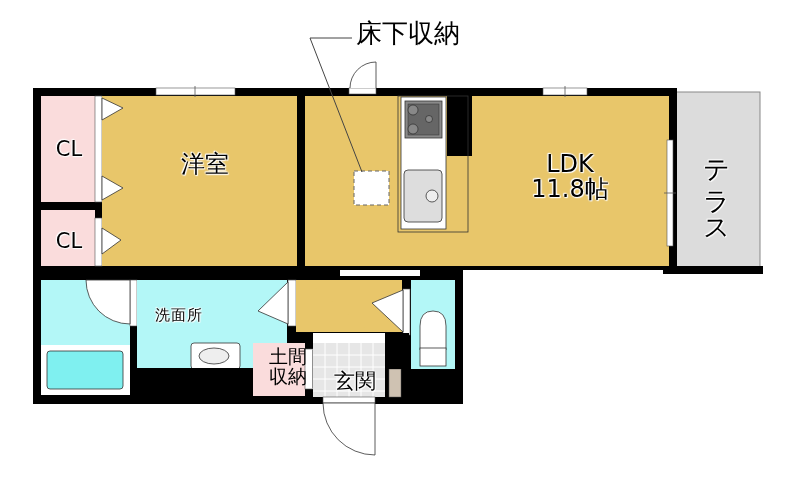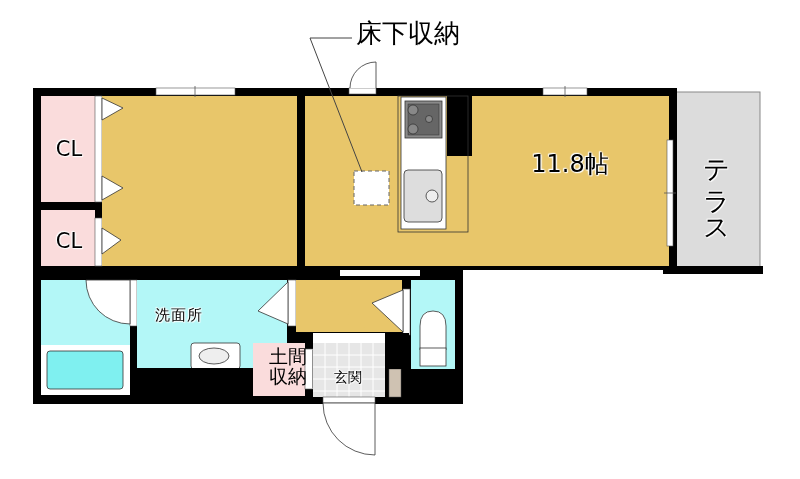--- a/index.html
+++ b/index.html
@@ -131,28 +131,30 @@
   <rect x="403" y="369" width="60" height="9" fill="#000"></rect>
   <rect x="663" y="266" width="100" height="8" fill="#000"></rect>
 </svg>
 
 <div class="lbl" style="left:356px;top:20px;font-size:26px;text-shadow:none;">床下収納</div>
 
 <div class="lbl" style="left:47px;top:138px;width:44px;font-size:21px;">CL</div>
 <div class="lbl" style="left:47px;top:230px;width:44px;font-size:21px;">CL</div>
 
 <div class="lbl" style="left:150px;top:152px;width:110px;font-size:24px;">
+  <div>洋室</div>
 </div>
 
 <div class="lbl" style="left:510px;top:152px;width:120px;font-size:24px;">
+  <div>LDK</div>
   <div>11.8帖</div>
 </div>
 
 <div class="lbl" style="left:700px;top:143px;width:30px;font-size:26px;writing-mode:vertical-rl;">テラス</div>
 
 <div class="lbl" style="left:155px;top:308px;font-size:15px;letter-spacing:1px;">洗面所</div>
 
 <div class="lbl" style="left:254px;top:347px;width:68px;font-size:19px;text-shadow:none;">
   <div>土間</div>
   <div>収納</div>
 </div>
 
-<div class="lbl" style="left:334px;top:370px;font-size:14px;">玄関</div>
+<div class="lbl" style="left:334px;top:370px;font-size:21px;">玄関</div>
 
 </body></html>

